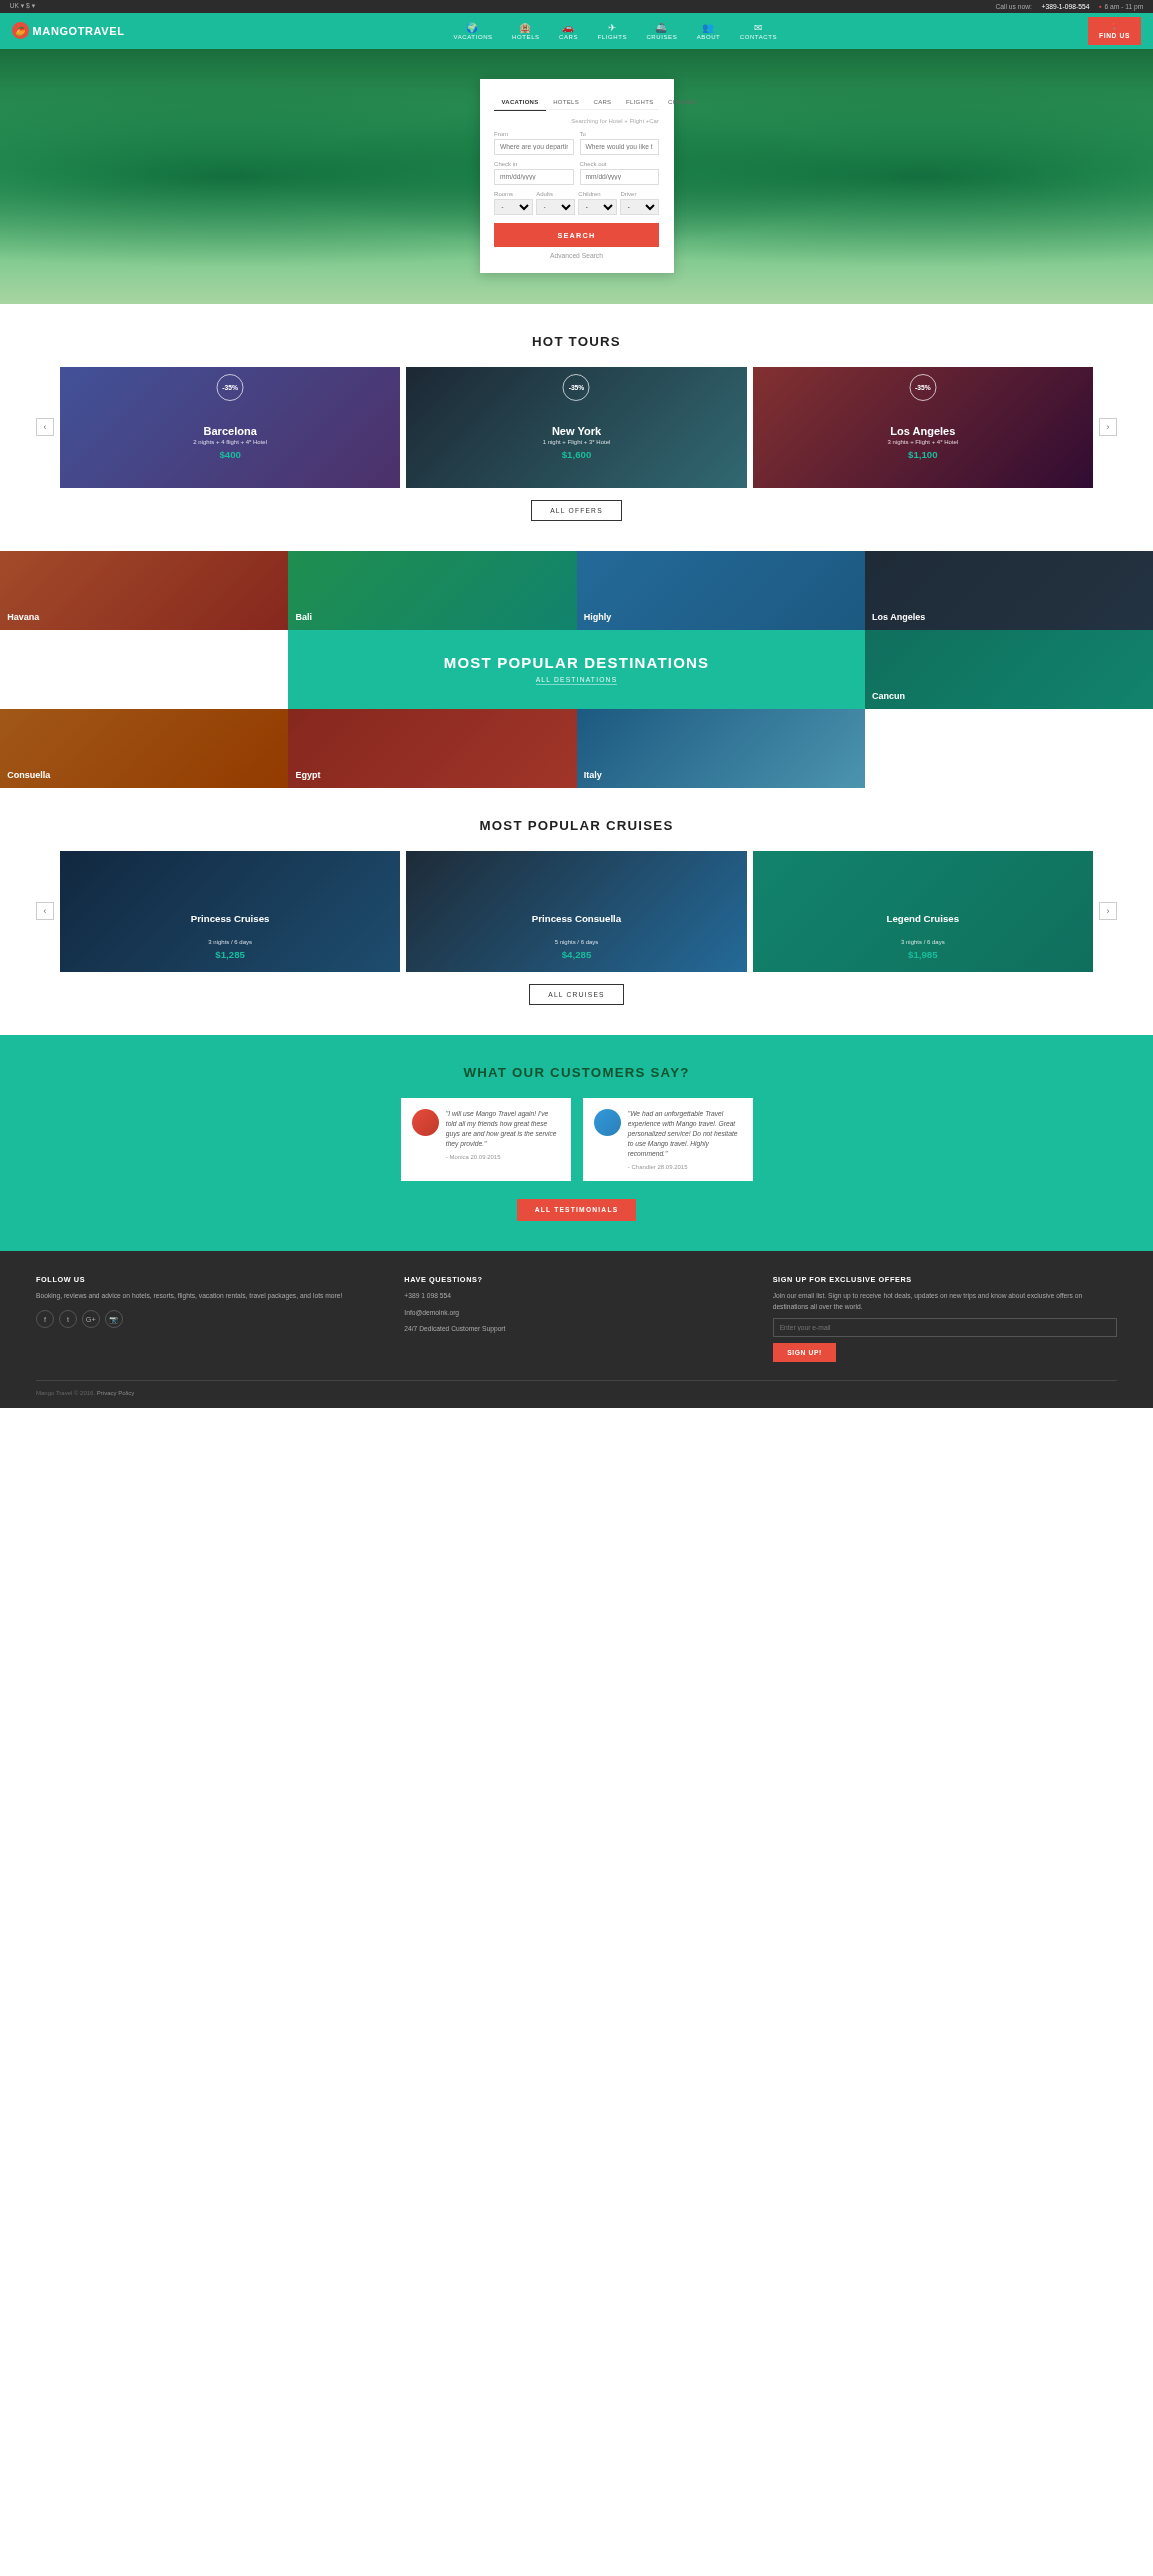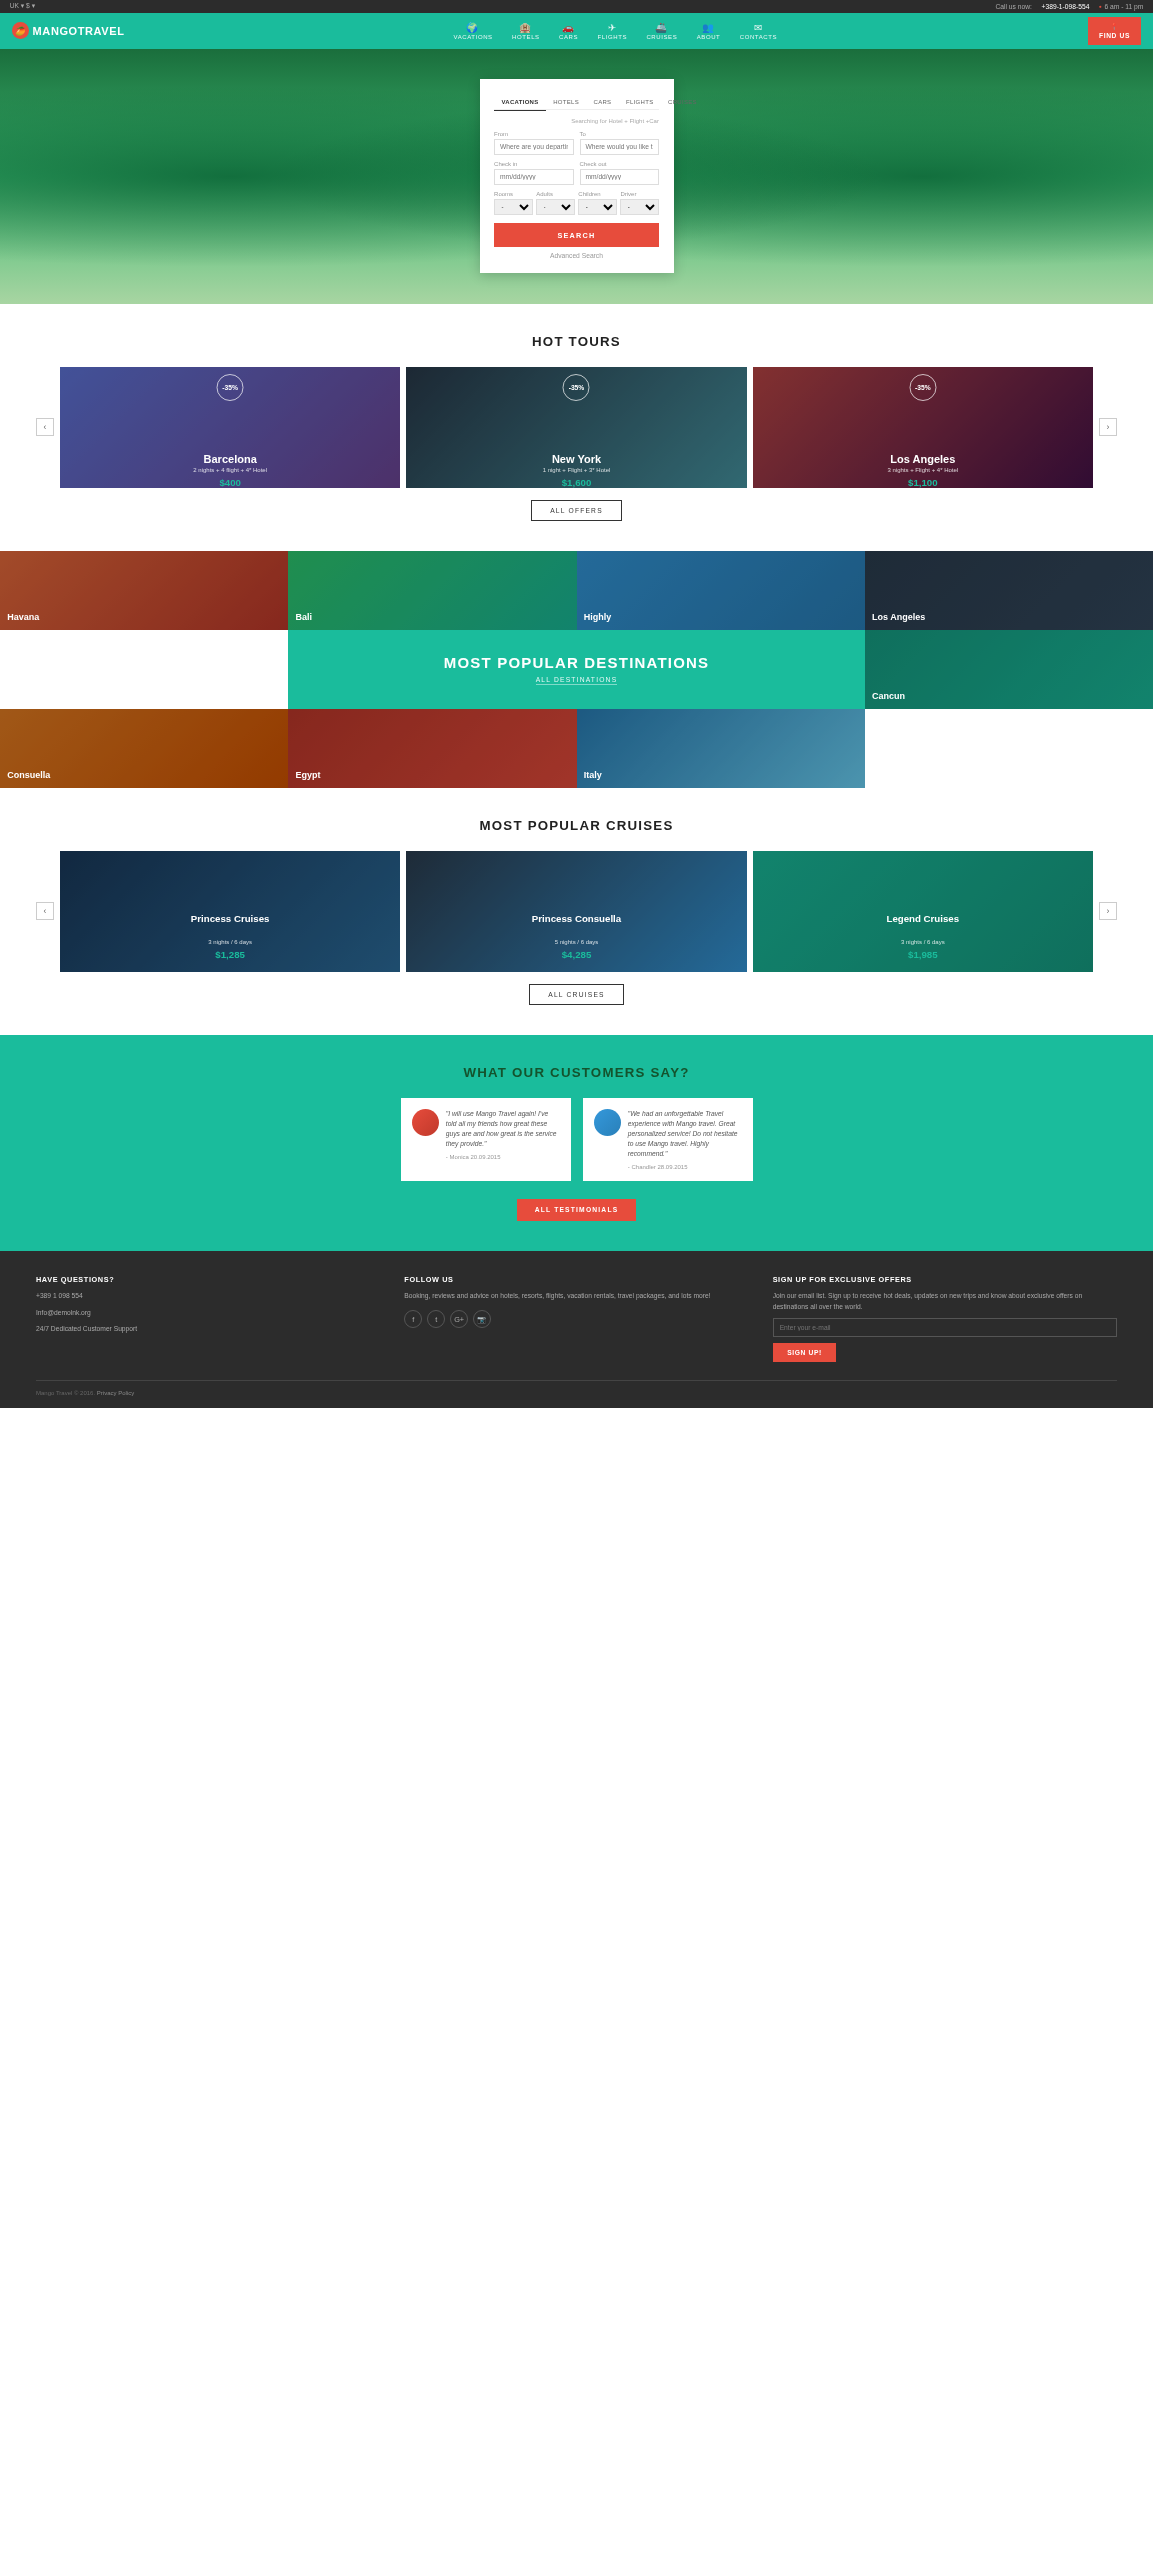--- a/index.html
+++ b/index.html
@@ -227,21 +227,21 @@
     .tour-card-bg.newyork { background: linear-gradient(135deg, #2c3e50 0%, #4ca1af 100%); }
     .tour-card-bg.losangeles { background: linear-gradient(135deg, #c94b4b 0%, #4b134f 100%); }
     .tour-card-overlay {
       position: absolute;
       inset: 0;
       background: rgba(0,0,0,0.35);
       display: flex;
       flex-direction: column;
       align-items: center;
       justify-content: flex-end;
-      padding-bottom: 0;
+      padding-bottom: 28px;
       color: #fff;
       text-align: center;
     }
     .tour-badge {
       position: absolute;
       top: 7.3px;
       left: 50%;
       transform: translateX(-50%);
       background: transparent;
       border: 1.2px solid rgba(255,255,255,0.7);
@@ -718,38 +718,38 @@
     </div>
 
   </div>
   <button class="all-testimonials-btn">ALL TESTIMONIALS</button>
 </section>
 
 <footer class="footer">
   <div class="footer-grid">
 
     <div class="footer-col">
-      <h4>HAVE QUESTIONS?</h4>
-      <p>+389 1 098 554</p>
-      <p>Info@demolnk.org</p>
-      <p>24/7 Dedicated Customer Support</p>
-    </div>
-
-    <div class="footer-col">
       <h4>FOLLOW US</h4>
       <p>Booking, reviews and advice on hotels, resorts, flights, vacation rentals, travel packages, and lots more!</p>
       <div class="social-icons">
         <div class="social-icon">f</div>
         <div class="social-icon">t</div>
         <div class="social-icon">G+</div>
         <div class="social-icon">📷</div>
       </div>
     </div>
 
     <div class="footer-col">
+      <h4>HAVE QUESTIONS?</h4>
+      <p>+389 1 098 554</p>
+      <p>Info@demolnk.org</p>
+      <p>24/7 Dedicated Customer Support</p>
+    </div>
+
+    <div class="footer-col">
       <h4>SIGN UP FOR EXCLUSIVE OFFERS</h4>
       <p>Join our email list. Sign up to receive hot deals, updates on new trips and know about exclusive offers on destinations all over the world.</p>
       <input class="footer-input" type="email" placeholder="Enter your e-mail" style="">
       <button class="signup-btn">SIGN UP!</button>
     </div>
 
   </div>
   <div class="footer-bottom">
     <span>Mango Travel © 2016.</span>
     <span class="footer-link">Privacy Policy</span>

